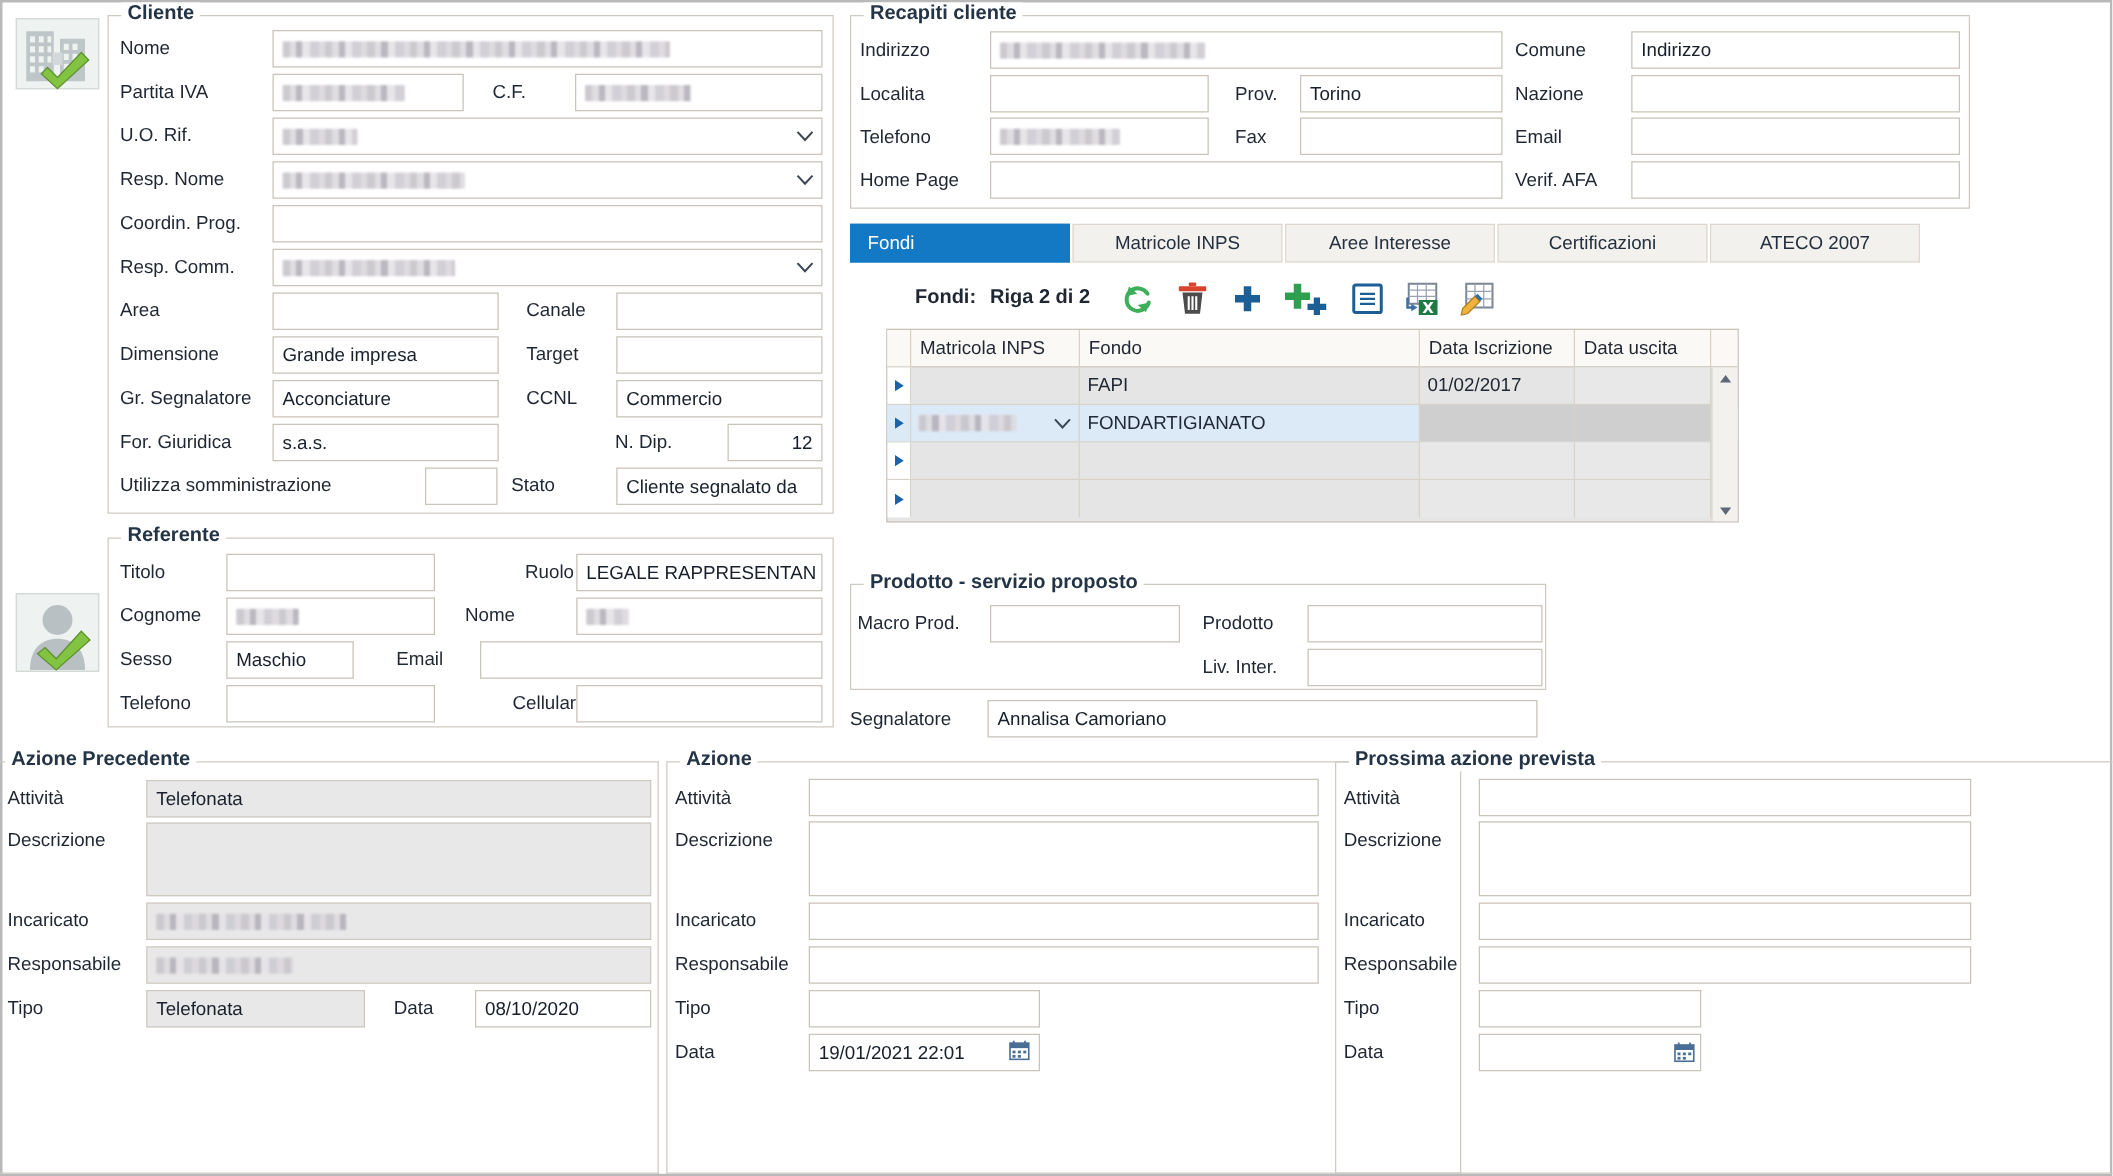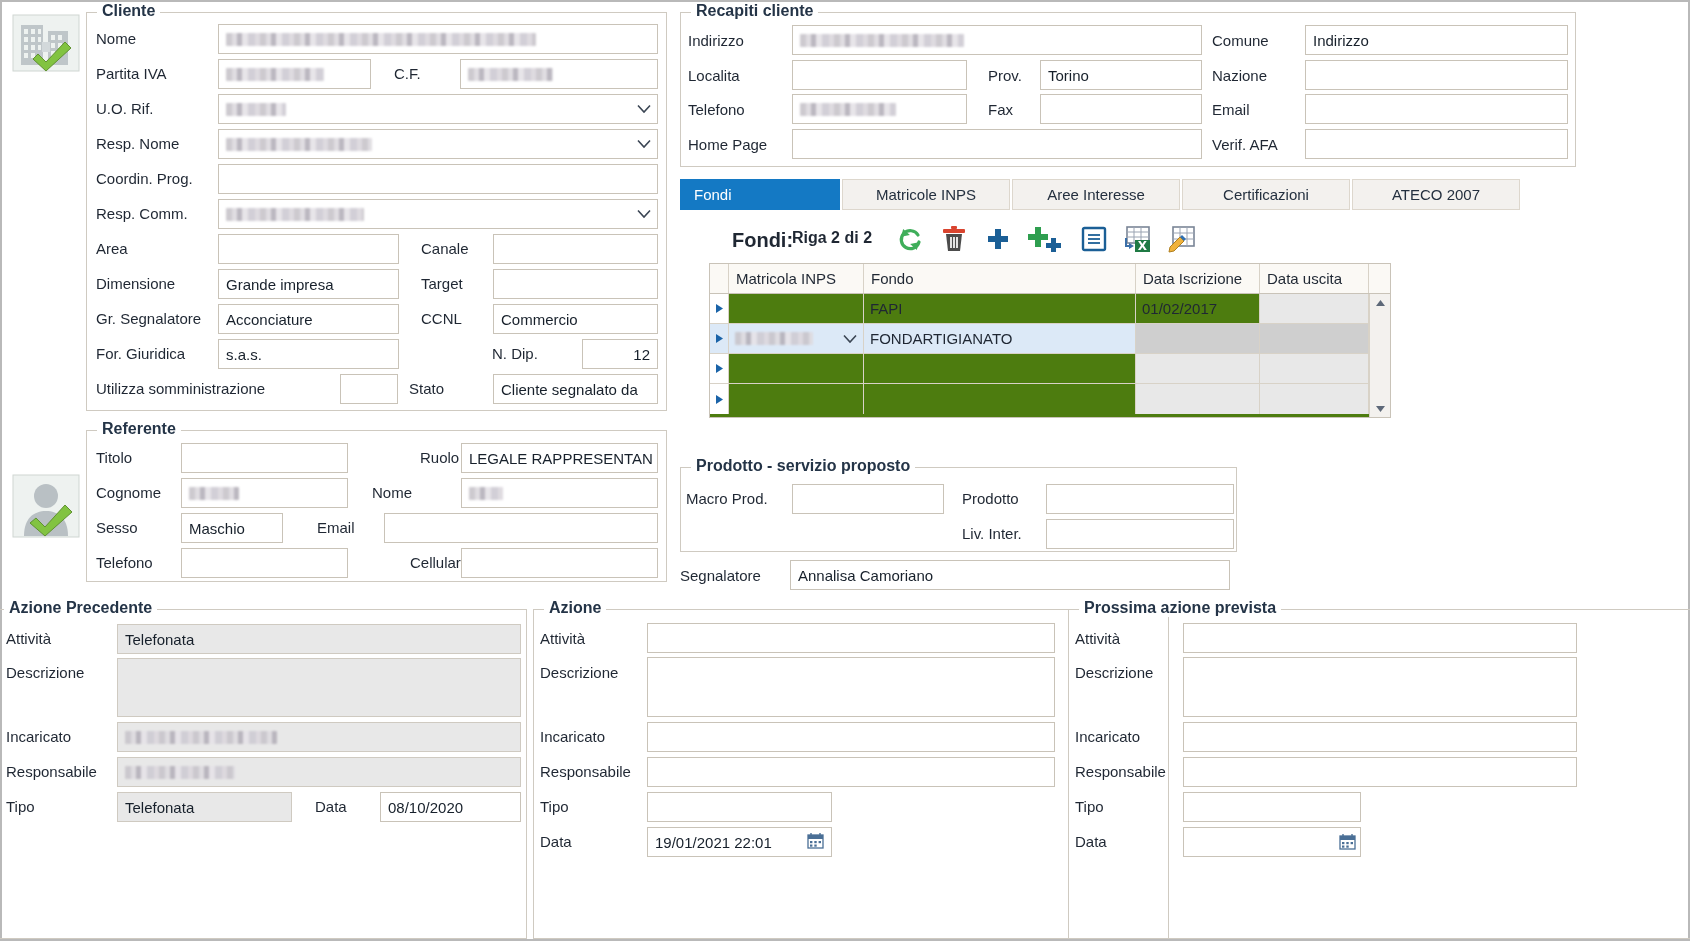--- a/index.html
+++ b/index.html
@@ -58,21 +58,21 @@
   }
   
   .tabstrip { position:absolute; display:flex; gap:2px; }
   .tab {
     height:31px; display:flex; align-items:center; justify-content:center;
     background:#f3f1ee; border:1px solid #ddd7cd;
     font-size:15px; color:#24303f;
   }
   .tab.active { background:#1479c4; border-color:#1479c4; color:#fff; justify-content:flex-start; padding-left:13px; }
   
-  .gridwrap { position:absolute; border:1px solid #c9c3b8; background:#4d7c0f; }
+  .gridwrap { position:absolute; border:1px solid #c9c3b8; background:#e5e5e5; }
   .ghead { display:flex; height:30px; background:#fbf9f5; border-bottom:1px solid #c9c3b8; }
   .ghead .gh {
     display:flex; align-items:center; padding:0 7px;
     font-size:15px; color:#1f2733;
     border-right:1px solid #d8d2c7;
   }
   .grow { display:flex; height:30px; border-bottom:1px solid #d8d2c7; }
   .grow.sel { background:#dce9f7; }
   .gcell {
     display:flex; align-items:center; padding:0 6px;
@@ -245,38 +245,38 @@
   <div class="fld" style="position:absolute;left:1038px;top:92px;width:162px;"></div>
   <div style="position:absolute;left:1210px;top:99px;" class="lbl">Email</div>
   <div class="fld" style="position:absolute;left:1303px;top:92px;width:263px;"></div>
 
   <div style="position:absolute;left:686px;top:134px;" class="lbl">Home Page</div>
   <div class="fld" style="position:absolute;left:790px;top:127px;width:410px;"></div>
   <div style="position:absolute;left:1210px;top:134px;" class="lbl">Verif. AFA</div>
   <div class="fld" style="position:absolute;left:1303px;top:127px;width:263px;"></div>
 
   <div class="tabstrip" style="left:678px;top:177px;">
-    <div class="tab active" style="width:160px;">
+    <div class="tab active" style="width:176px;">
         <span>Fondi</span>
       </div>
     <div class="tab" style="width:168px;">
         <span>Matricole INPS</span>
       </div>
     <div class="tab" style="width:168px;">
         <span>Aree Interesse</span>
       </div>
     <div class="tab" style="width:168px;">
         <span>Certificazioni</span>
       </div>
     <div class="tab" style="width:168px;">
         <span>ATECO 2007</span>
       </div>
   </div>
 
-  <div style="position:absolute;left:730px;top:227px;font-size:20px;font-weight:bold;color:#1f2733;">Fondi:</div>
+  <div style="position:absolute;left:730px;top:227px;font-size:16px;font-weight:bold;color:#1f2733;">Fondi:</div>
   <div style="position:absolute;left:790px;top:227px;font-size:16px;font-weight:bold;color:#1f2733;white-space:nowrap;">Riga 2 di 2</div>
 
   <div class="toolbar" style="left:893px;top:222px;">
     <div class="tbicon">
       <svg width="28" height="28" viewBox="0 0 28 28">
         <path d="M22 10 A9 9 0 1 0 23 17" fill="none" stroke="#3fae5a" stroke-width="3.2" stroke-linecap="round"></path>
         <path d="M6 13 L6 5 L14 9 Z" fill="#3fae5a" transform="rotate(15 10 9)"></path>
         <path d="M22 16 L22 24 L14 20 Z" fill="#3fae5a" transform="rotate(15 18 20)"></path>
       </svg>
     </div>

